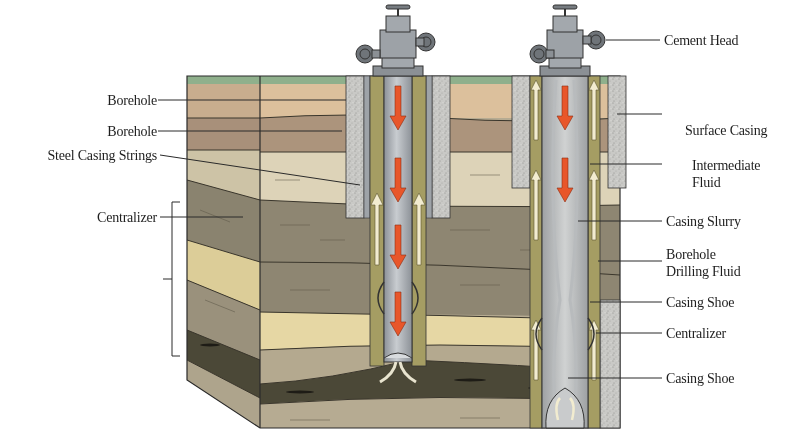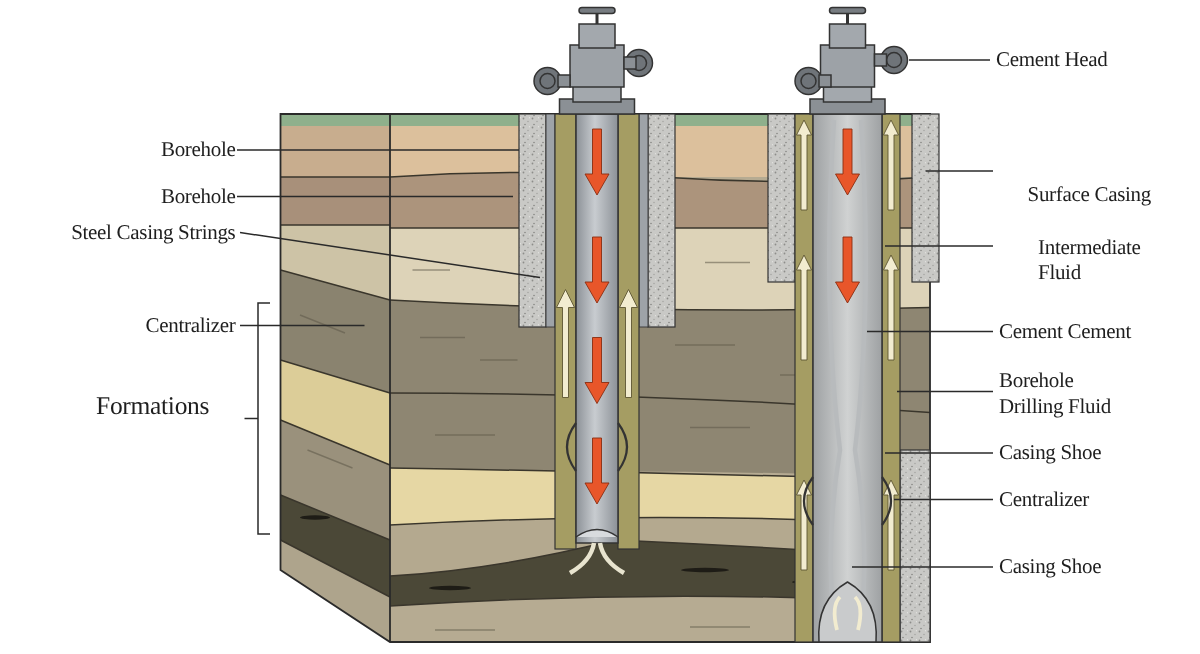--- a/index.html
+++ b/index.html
@@ -223,29 +223,28 @@
     <line x1="568" y1="378" x2="662" y2="378"></line>
   </g>
 </svg>
 
 <div class="lbl right" style="right:643px; top:92px;">Borehole</div>
 <div class="lbl right" style="right:643px; top:123px;">Borehole</div>
 <div class="lbl right" style="right:643px; top:147px;">Steel Casing Strings</div>
 <div class="lbl right" style="right:643px; top:209px;">Centralizer</div>
 
 <div class="lbl big" style="left:64px; top:261px;">
-  <div>Formations</div>
 </div>
 
 <div class="lbl" style="left:664px; top:32px;">Cement Head</div>
 <div class="lbl" style="left:666px; top:122px;margin-left:19px;">Surface Casing</div>
 <div class="lbl" style="left:692px; top:157px;">
   <div>Intermediate</div>
   <div>Fluid</div>
 </div>
-<div class="lbl" style="left:666px; top:213px;">Cement Cement</div>
+<div class="lbl" style="left:666px; top:213px;">Casing Slurry</div>
 <div class="lbl" style="left:666px; top:246px;">
   <div>Borehole</div>
   <div>Drilling Fluid</div>
 </div>
 <div class="lbl" style="left:666px; top:294px;">Casing Shoe</div>
 <div class="lbl" style="left:666px; top:325px;">Centralizer</div>
 <div class="lbl" style="left:666px; top:370px;">Casing Shoe</div>
 
 </body></html>

